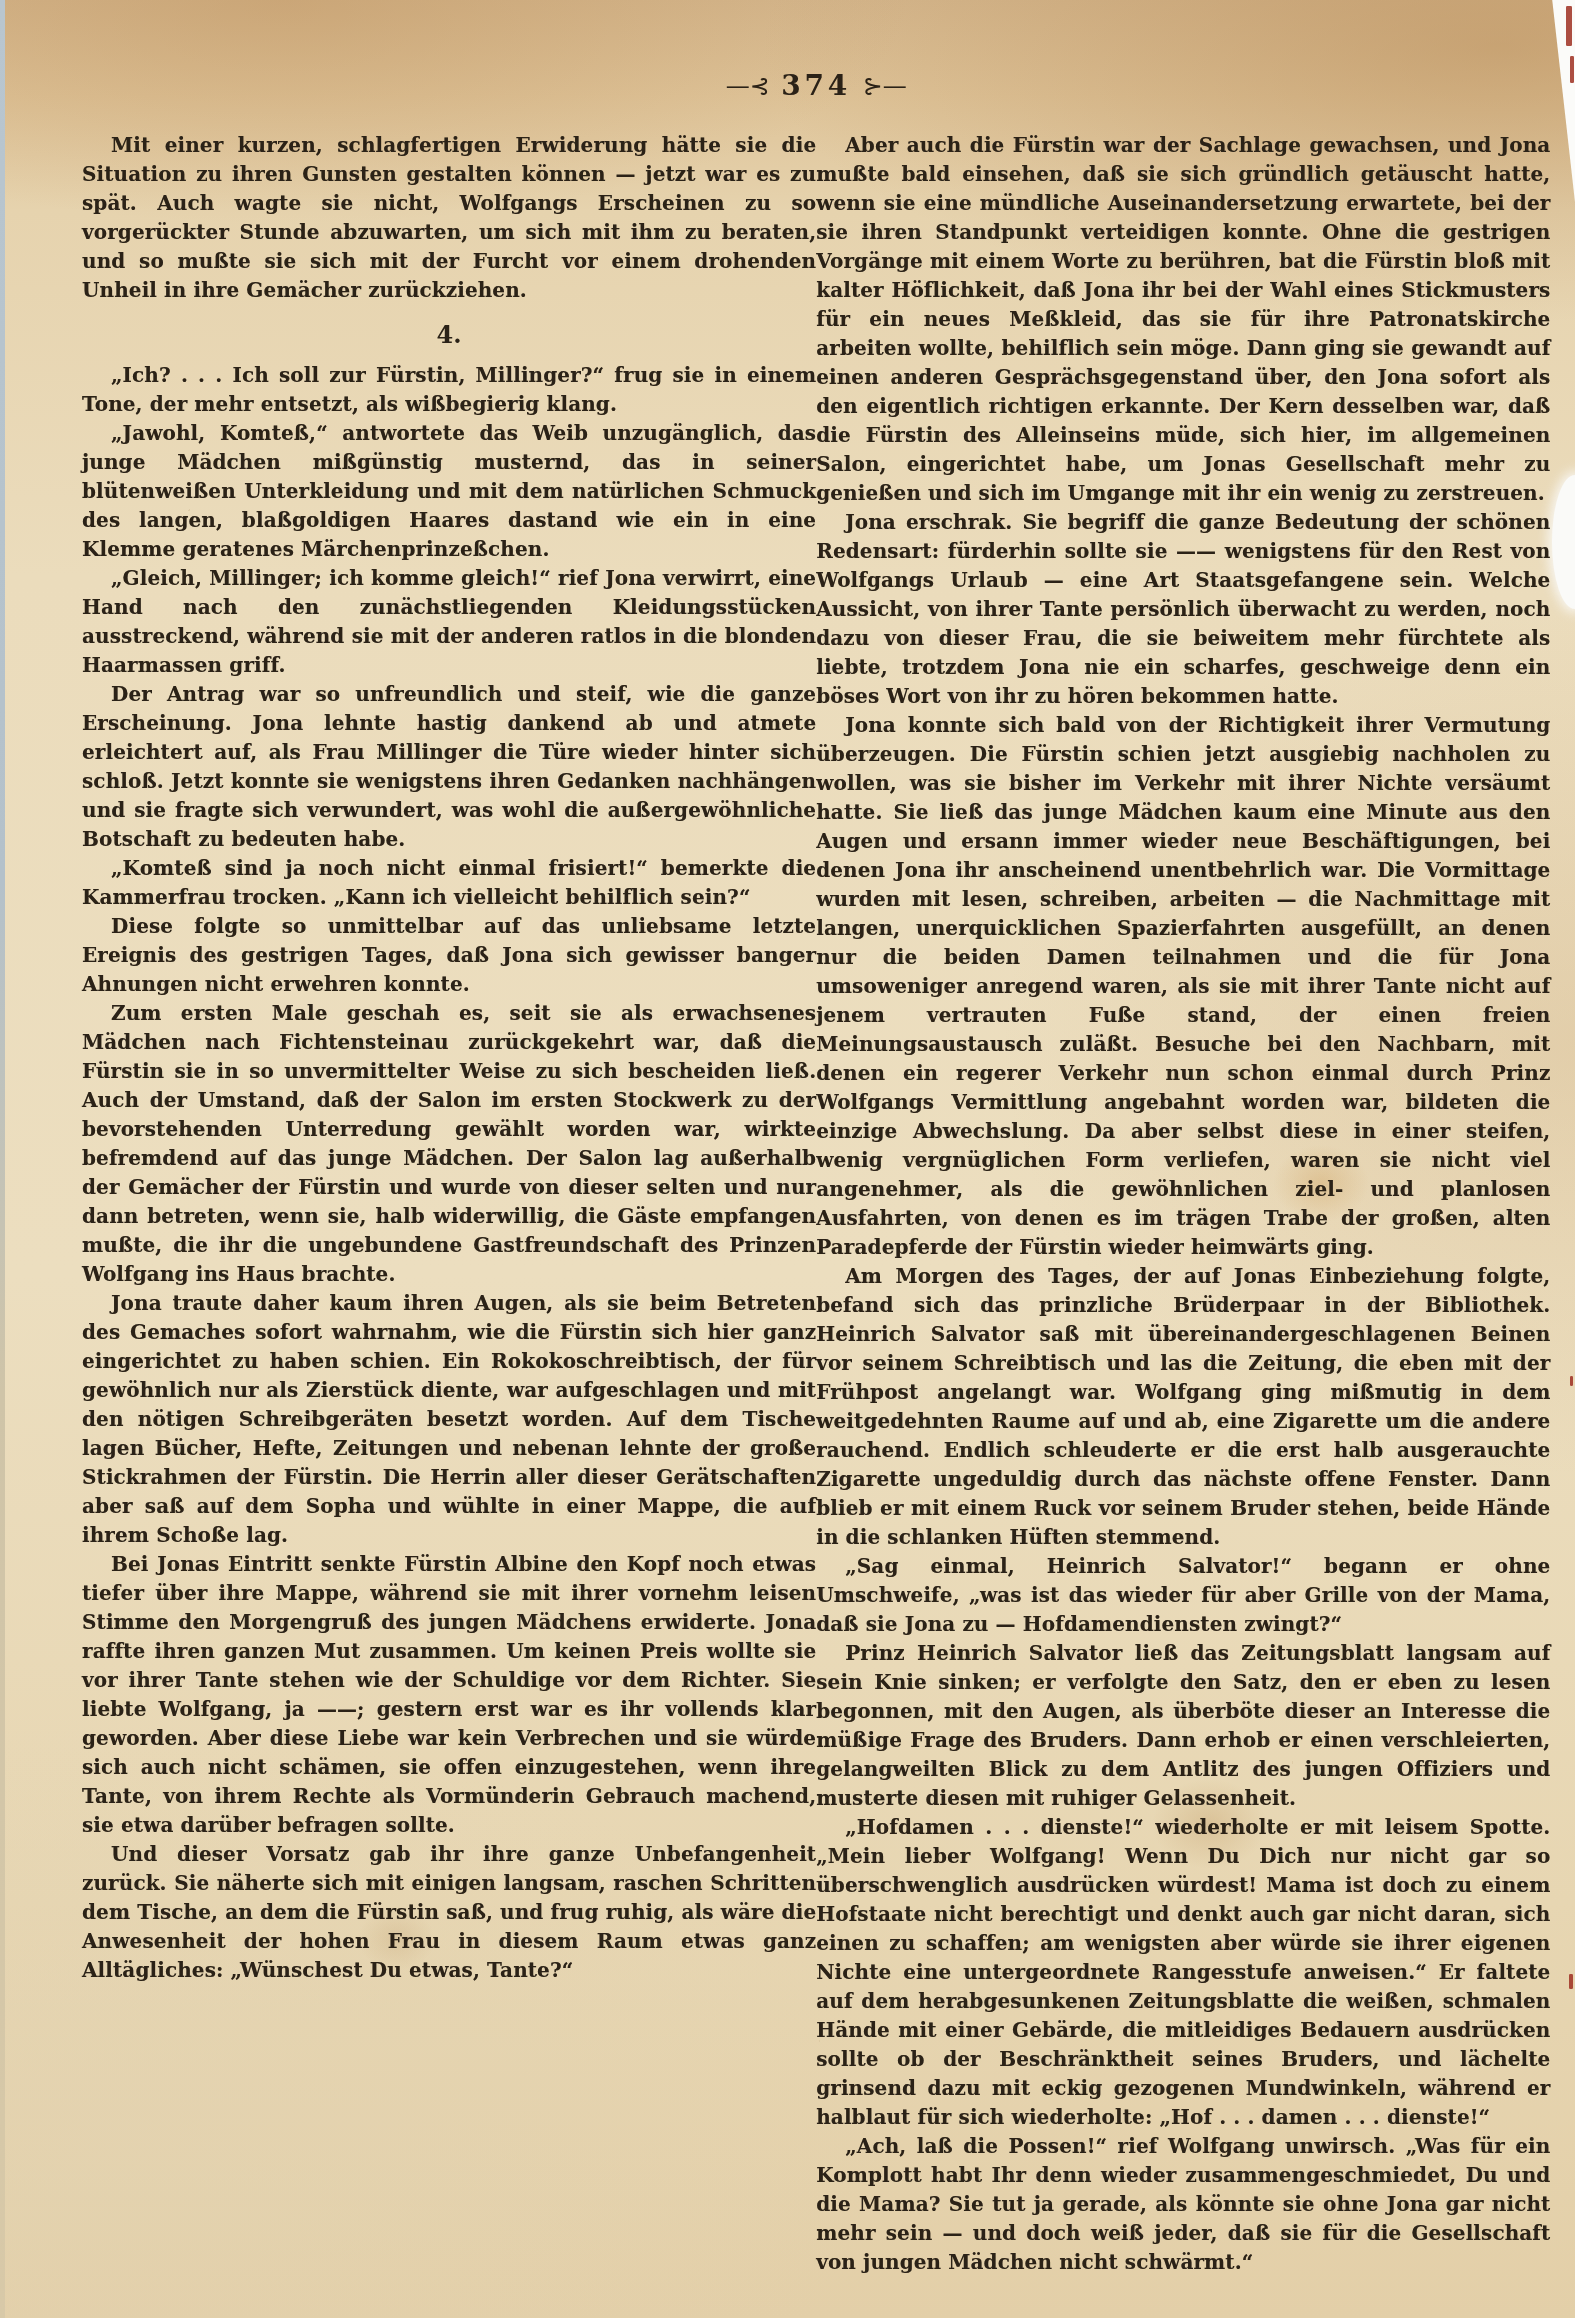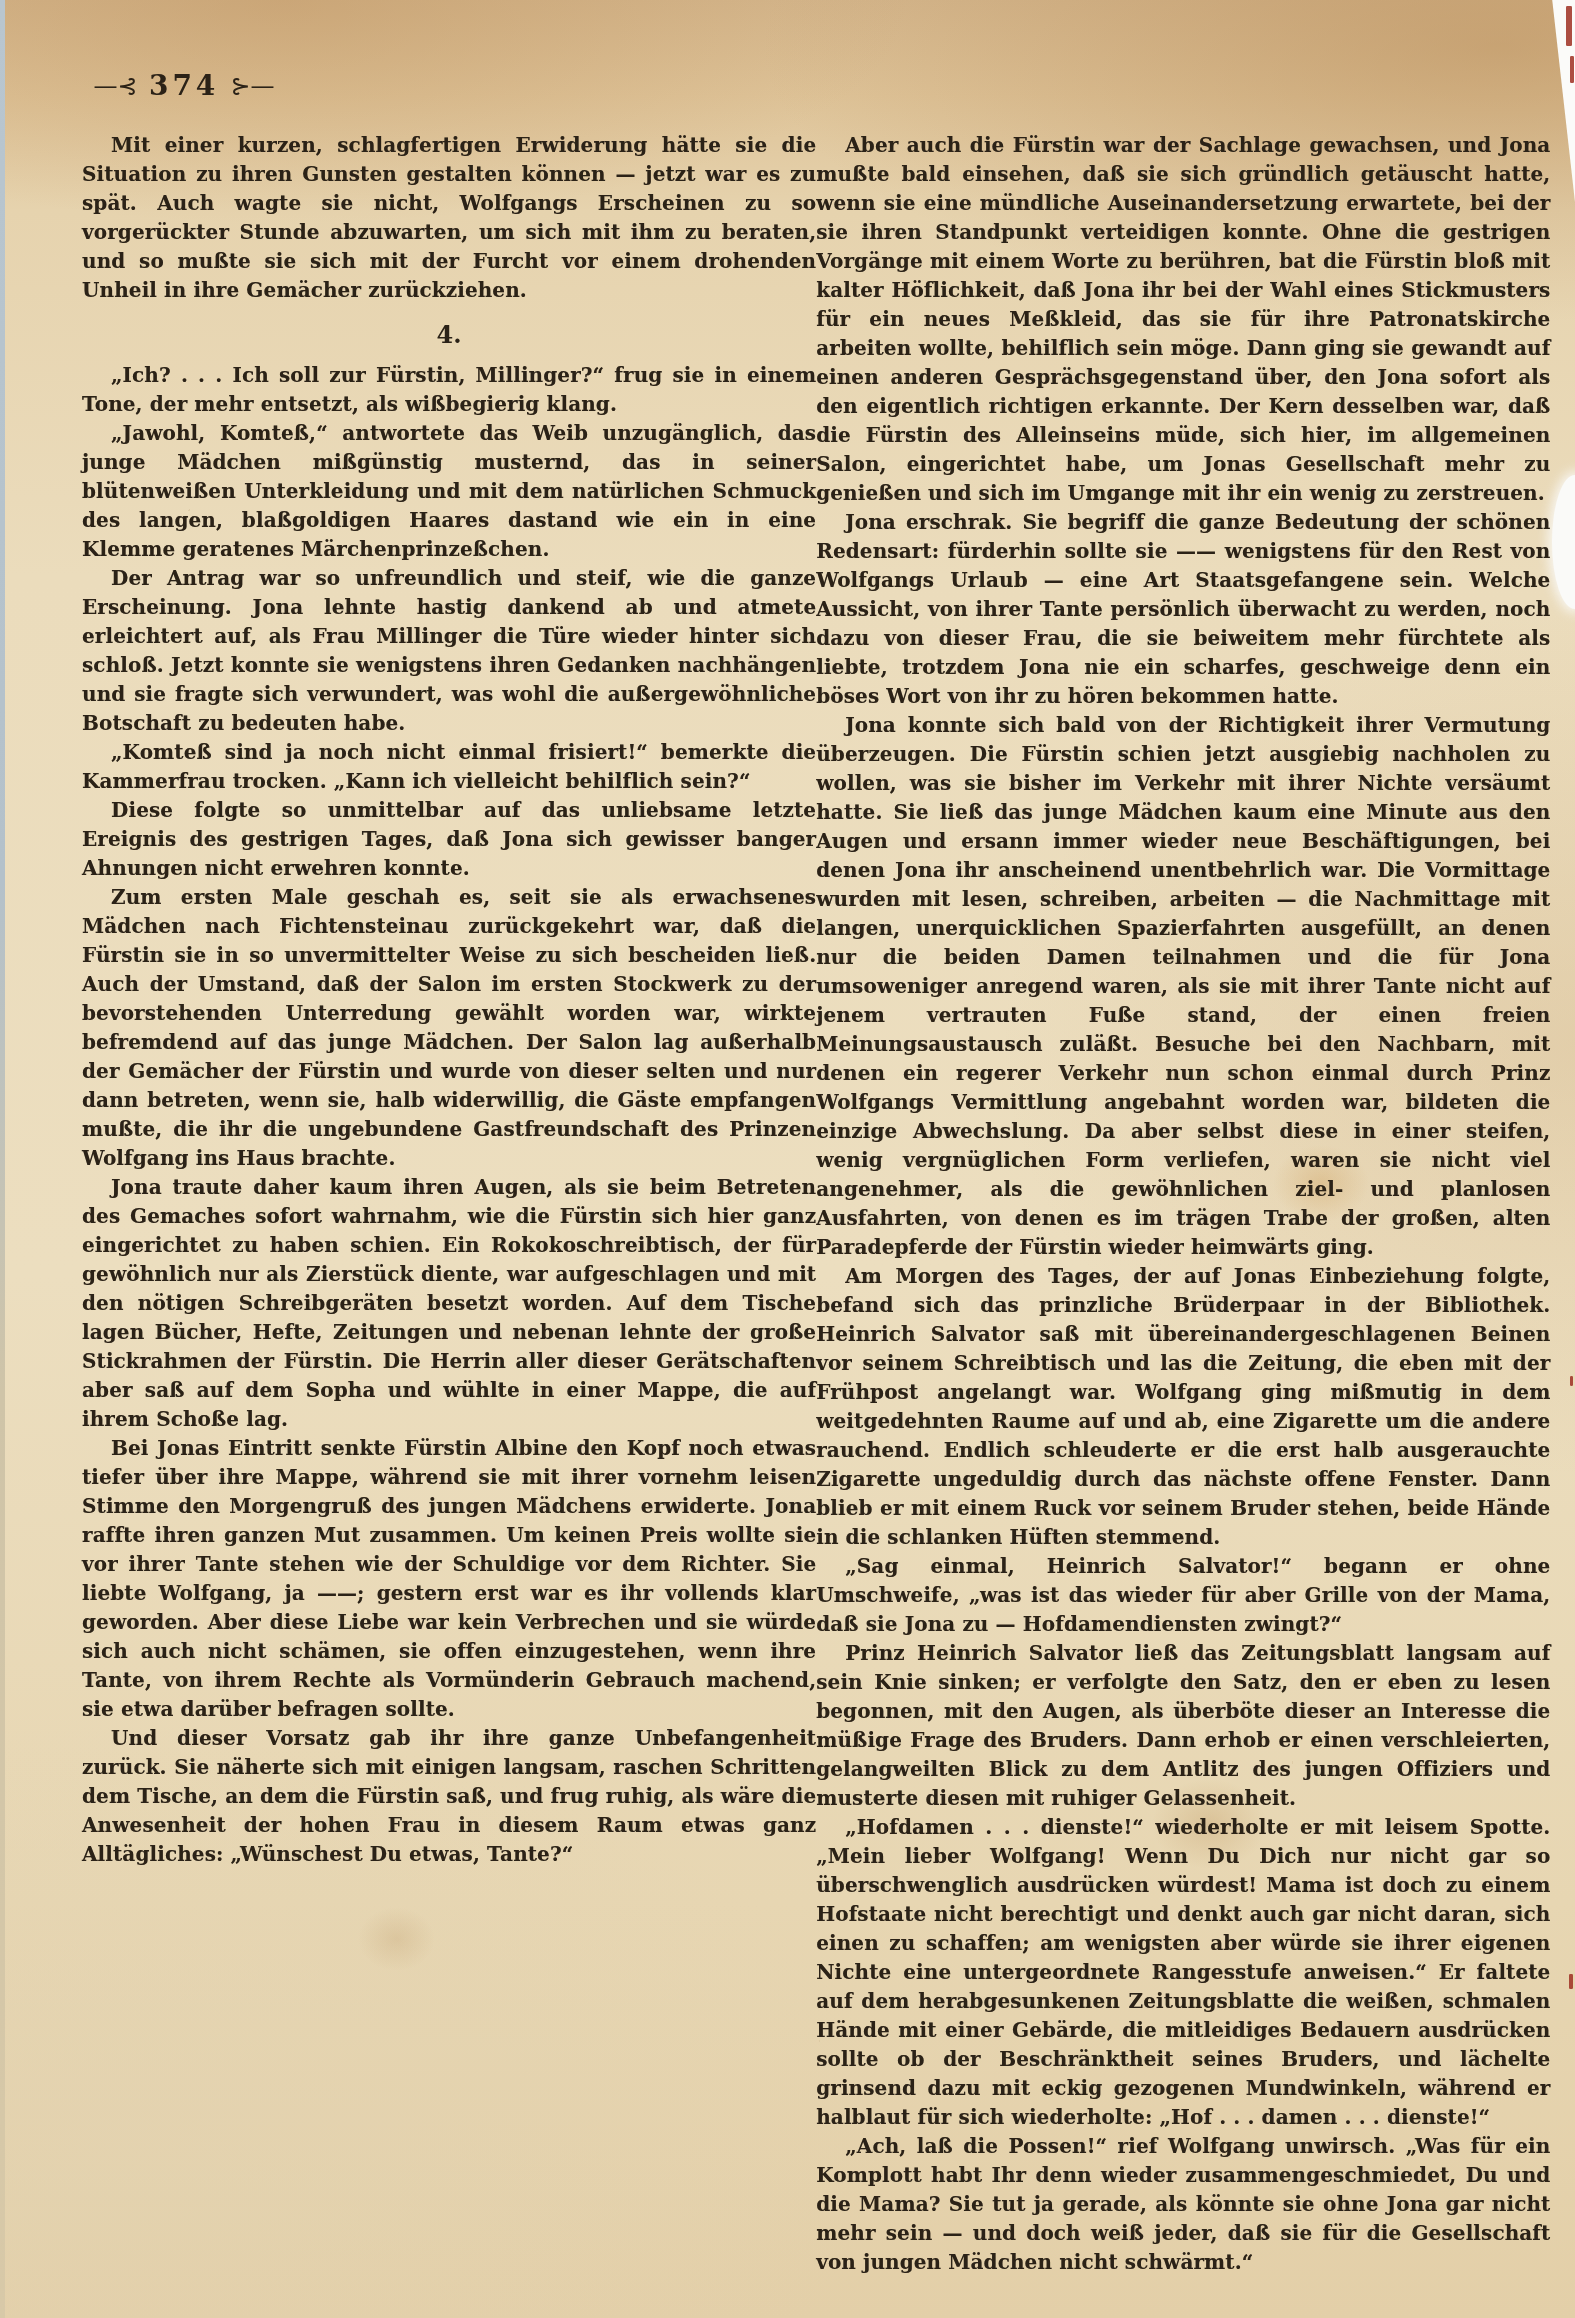--- a/index.html
+++ b/index.html
@@ -33,21 +33,21 @@
   .stain{position:absolute;border-radius:50%;pointer-events:none;}
   .stain.s1{left:1273px;top:1145px;width:96px;height:77px;
     background:radial-gradient(closest-side,rgba(196,140,60,.28),rgba(196,140,60,0));}
   .stain.s2{left:1152px;top:1779px;width:115px;height:90px;
     background:radial-gradient(closest-side,rgba(170,120,55,.22),rgba(170,120,55,0));}
   .stain.s3{left:358px;top:1907px;width:77px;height:64px;
     background:radial-gradient(closest-side,rgba(160,110,50,.15),rgba(160,110,50,0));}
 
   .running-head{
     position:absolute;left:82px;right:25.6px;top:69px;
-    text-align:left;font-size:28px;font-weight:bold;letter-spacing:3.8px;
+    text-align:center;font-size:28px;font-weight:bold;letter-spacing:3.8px;
     color:var(--ink,#2b2217);
   }
   .running-head .orn{font-size:24px;letter-spacing:0;vertical-align:1.3px;padding:0 11.5px;font-weight:normal;}
 
   .content{
     position:absolute;left:82px;right:25.6px;top:131px;bottom:0;
     display:flex;
   }
   .column{flex:1 1 0;min-width:0;}
   .para{
@@ -87,20 +87,21 @@
     <span class="orn">—⊰</span><span>374</span><span class="orn">⊱—</span>
   </div>
 
   <div class="content">
     <div class="column">
 
     <p class="para">Mit einer kurzen, schlagfertigen Erwiderung hätte sie die Situation zu ihren Gunsten gestalten können — jetzt war es zu spät. Auch wagte sie nicht, Wolfgangs Erscheinen zu so vorgerückter Stunde abzuwarten, um sich mit ihm zu beraten, und so mußte sie sich mit der Furcht vor einem drohenden Unheil in ihre Gemächer zurückziehen.</p>
         <p class="section-heading">4.</p>
         <p class="para">„Ich? . . . Ich soll zur Fürstin, Millinger?“ frug sie in einem Tone, der mehr entsetzt, als wißbegierig klang.</p>
         <p class="para">„Jawohl, Komteß,“ antwortete das Weib unzugänglich, das junge Mädchen mißgünstig musternd, das in seiner blütenweißen Unterkleidung und mit dem natürlichen Schmuck des langen, blaßgoldigen Haares dastand wie ein in eine Klemme geratenes Märchenprinzeßchen.</p>
+        <p class="para">„Gleich, Millinger; ich komme gleich!“ rief Jona verwirrt, eine Hand nach den zunächstliegenden Kleidungsstücken ausstreckend, während sie mit der anderen ratlos in die blonden Haarmassen griff.</p>
         <p class="para">Der Antrag war so unfreundlich und steif, wie die ganze Erscheinung. Jona lehnte hastig dankend ab und atmete erleichtert auf, als Frau Millinger die Türe wieder hinter sich schloß. Jetzt konnte sie wenigstens ihren Gedanken nachhängen und sie fragte sich verwundert, was wohl die außergewöhnliche Botschaft zu bedeuten habe.</p>
         <p class="para">„Komteß sind ja noch nicht einmal frisiert!“ bemerkte die Kammerfrau trocken. „Kann ich vielleicht behilflich sein?“</p>
         <p class="para">Diese folgte so unmittelbar auf das unliebsame letzte Ereignis des gestrigen Tages, daß Jona sich gewisser banger Ahnungen nicht erwehren konnte.</p>
         <p class="para">Zum ersten Male geschah es, seit sie als erwachsenes Mädchen nach Fichtensteinau zurückgekehrt war, daß die Fürstin sie in so unvermittelter Weise zu sich bescheiden ließ. Auch der Umstand, daß der Salon im ersten Stockwerk zu der bevorstehenden Unterredung gewählt worden war, wirkte befremdend auf das junge Mädchen. Der Salon lag außerhalb der Gemächer der Fürstin und wurde von dieser selten und nur dann betreten, wenn sie, halb widerwillig, die Gäste empfangen mußte, die ihr die ungebundene Gastfreundschaft des Prinzen Wolfgang ins Haus brachte.</p>
         <p class="para">Jona traute daher kaum ihren Augen, als sie beim Betreten des Gemaches sofort wahrnahm, wie die Fürstin sich hier ganz eingerichtet zu haben schien. Ein Rokokoschreibtisch, der für gewöhnlich nur als Zierstück diente, war aufgeschlagen und mit den nötigen Schreibgeräten besetzt worden. Auf dem Tische lagen Bücher, Hefte, Zeitungen und nebenan lehnte der große Stickrahmen der Fürstin. Die Herrin aller dieser Gerätschaften aber saß auf dem Sopha und wühlte in einer Mappe, die auf ihrem Schoße lag.</p>
         <p class="para">Bei Jonas Eintritt senkte Fürstin Albine den Kopf noch etwas tiefer über ihre Mappe, während sie mit ihrer vornehm leisen Stimme den Morgengruß des jungen Mädchens erwiderte. Jona raffte ihren ganzen Mut zusammen. Um keinen Preis wollte sie vor ihrer Tante stehen wie der Schuldige vor dem Richter. Sie liebte Wolfgang, ja ——; gestern erst war es ihr vollends klar geworden. Aber diese Liebe war kein Verbrechen und sie würde sich auch nicht schämen, sie offen einzugestehen, wenn ihre Tante, von ihrem Rechte als Vormünderin Gebrauch machend, sie etwa darüber befragen sollte.</p>
         <p class="para">Und dieser Vorsatz gab ihr ihre ganze Unbefangenheit zurück. Sie näherte sich mit einigen langsam, raschen Schritten dem Tische, an dem die Fürstin saß, und frug ruhig, als wäre die Anwesenheit der hohen Frau in diesem Raum etwas ganz Alltägliches: „Wünschest Du etwas, Tante?“</p>
       </div>
     <div class="column">
 

